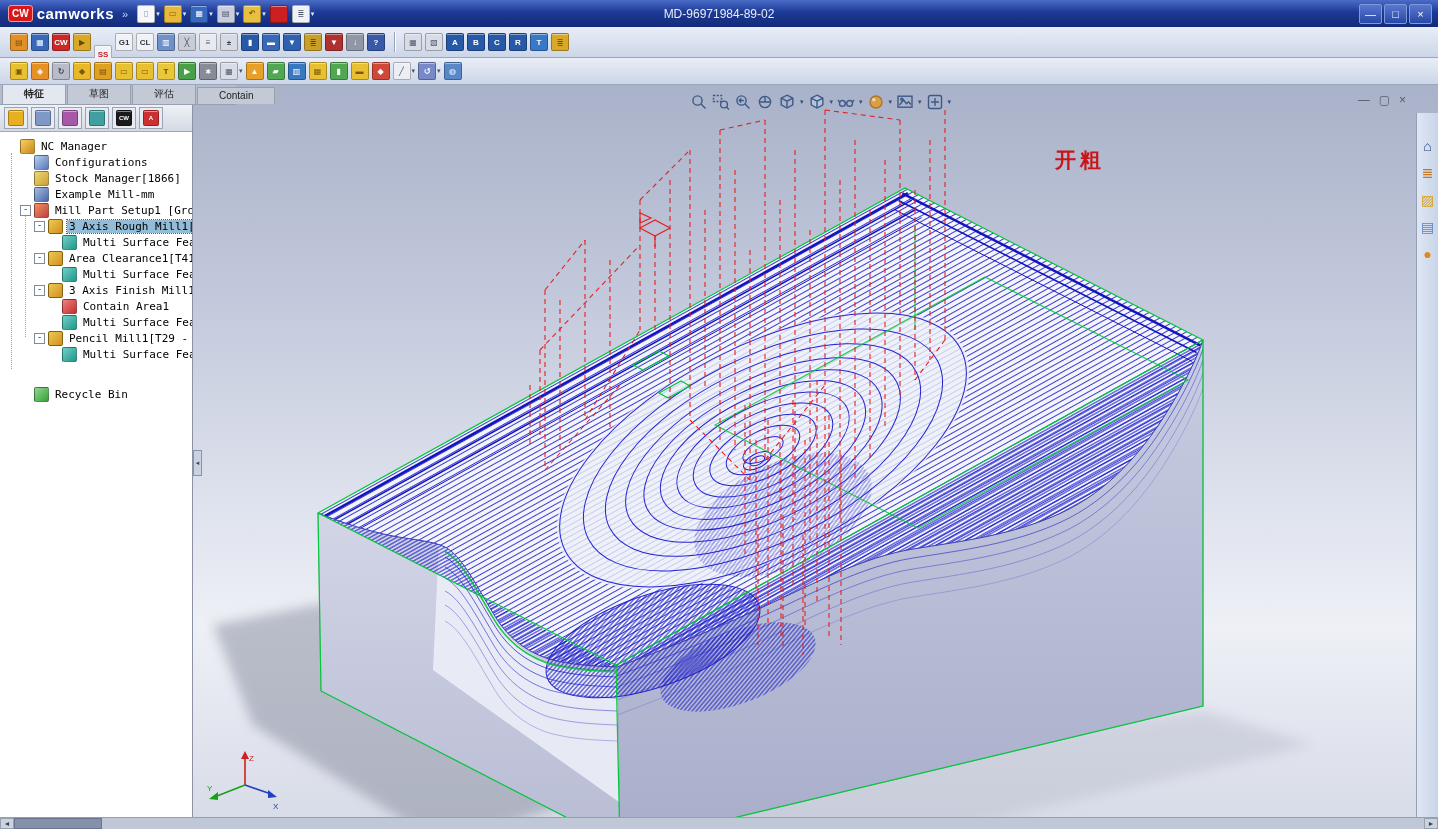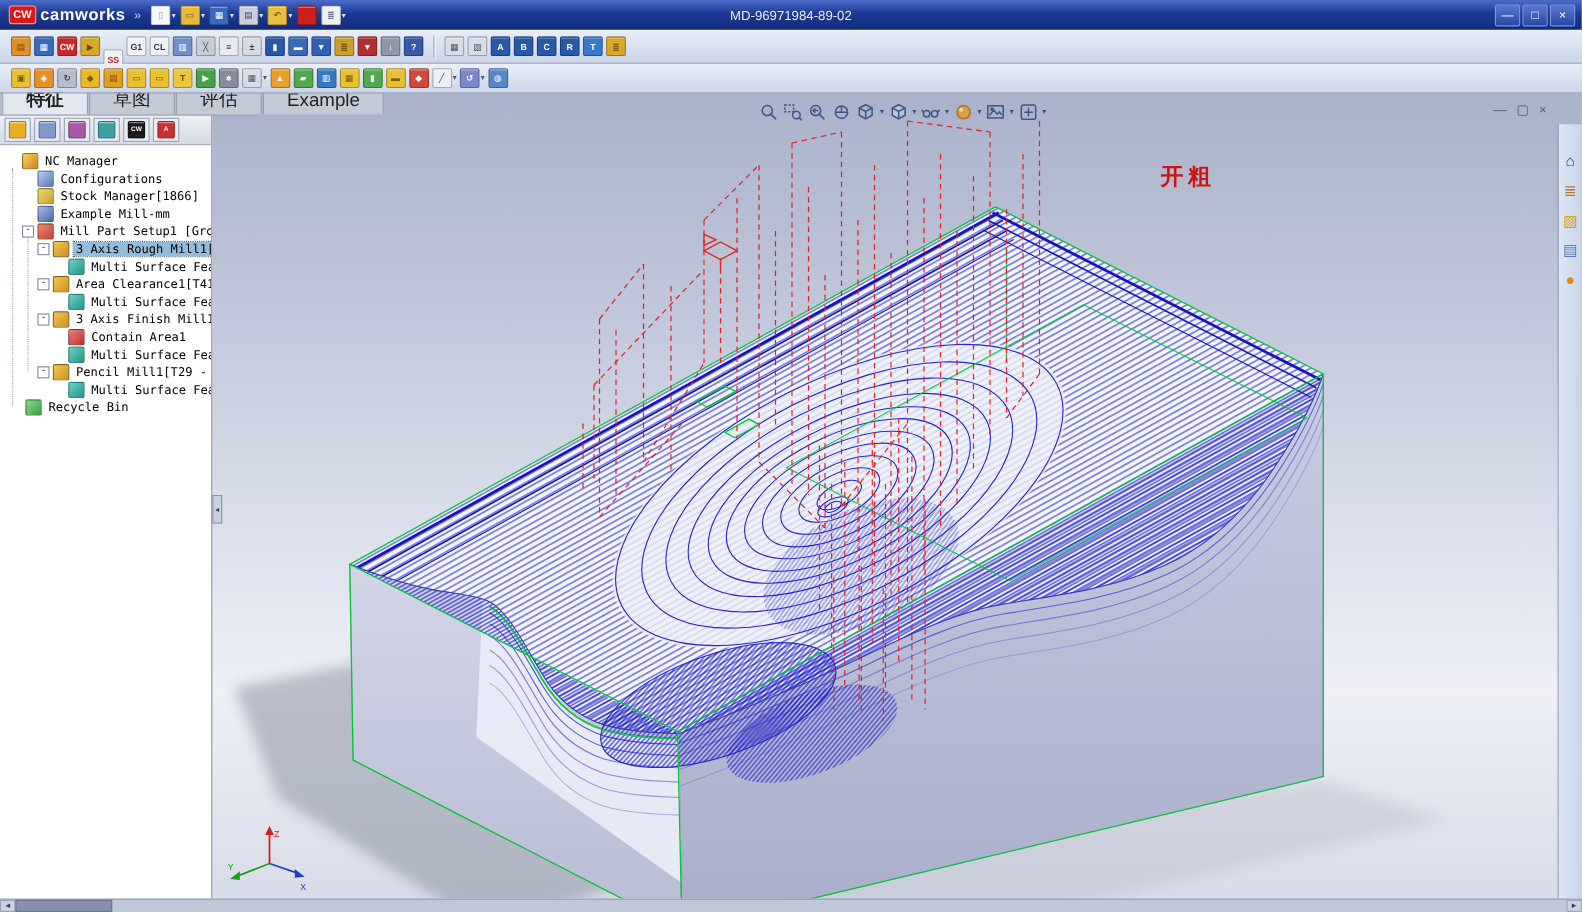--- a/index.html
+++ b/index.html
@@ -35,21 +35,21 @@
   #toolbar1{top:27px;height:31px;}
   #toolbar2{top:58px;height:27px;}
   .tb-group{display:flex;align-items:center;gap:1px;padding:0 5px;}
   .tb-sep{width:1px;height:20px;background:#9aa4b8;margin:0 3px;box-shadow:1px 0 0 #fff;}
   .toolbar .caret{color:#4a5468;}
 
   
   .cmd-tabs{position:absolute;left:0;top:85px;width:236px;height:20px;background:#b6bdca;
     display:flex;align-items:flex-end;padding-left:2px;box-sizing:border-box;z-index:6;
     border-bottom:1px solid #98a0b0;}
-  .ctab{font-size:17px;padding:2px 21px 3px;margin-right:1px;background:#c3c9d5;
+  .ctab{font-size:10px;padding:2px 21px 3px;margin-right:1px;background:#c3c9d5;
     border:1px solid #98a0b0;border-bottom:none;color:#222;white-space:nowrap;}
   .ctab[data-active="true"]{background:#e2e7f0;font-weight:bold;}
 
   
   .left-panel{position:absolute;left:0;top:105px;width:193px;height:712px;background:#fff;
     border-right:1px solid #8a92a4;box-sizing:border-box;z-index:5;overflow:hidden;}
   .panel-tabs{height:26px;background:linear-gradient(180deg,#eef1f6,#d4dae4);
     border-bottom:1px solid #a0a8b8;display:flex;align-items:center;gap:3px;padding:0 4px;}
   .ptab{width:22px;height:20px;display:flex;align-items:center;justify-content:center;
     border:1px solid #9aa4b4;background:#e8ecf2;}
@@ -377,21 +377,21 @@
 </div>
 
 <div class="cmd-tabs">
 
     <span class="ctab" data-active="true">特征</span>
 
     <span class="ctab" data-active="false">草图</span>
 
     <span class="ctab" data-active="false">评估</span>
 
-    <span class="ctab" data-active="false">Example</span>
+    <span class="ctab" data-active="false">Contain</span>
   </div>
 
 <div class="viewport">
 
   <svg width="1245" height="732" viewBox="0 0 1245 732">
     <defs>
       <linearGradient id="gR" x1="0" y1="0" x2="0" y2="1">
         <stop offset="0" stop-color="#c9cde2"></stop>
           <stop offset="1" stop-color="#a8adca"></stop>
       </linearGradient>
@@ -737,21 +737,21 @@
         <span class="ticon" data-icon="op"></span>
         <span class="tlabel">Pencil Mill1[T29 - 2 B</span>
       </div>
 
       <div class="trow" data-selected="false" style="padding-left: 48px;">
         <span class="exp"></span>
         <span class="ticon" data-icon="feature"></span>
         <span class="tlabel">Multi Surface Featu</span>
       </div>
 
-      <div class="trow" data-selected="false" style="padding-left: 9px;">
+      <div class="trow" data-selected="false" style="padding-left: 20px; margin-top: 24px;">
         <span class="exp"></span>
         <span class="ticon" data-icon="recycle"></span>
         <span class="tlabel">Recycle Bin</span>
       </div>
     </div>
 </div>
 
 <div class="hscroll">
   <span class="sc-btn">◄</span>
   <span class="sc-thumb"></span>

